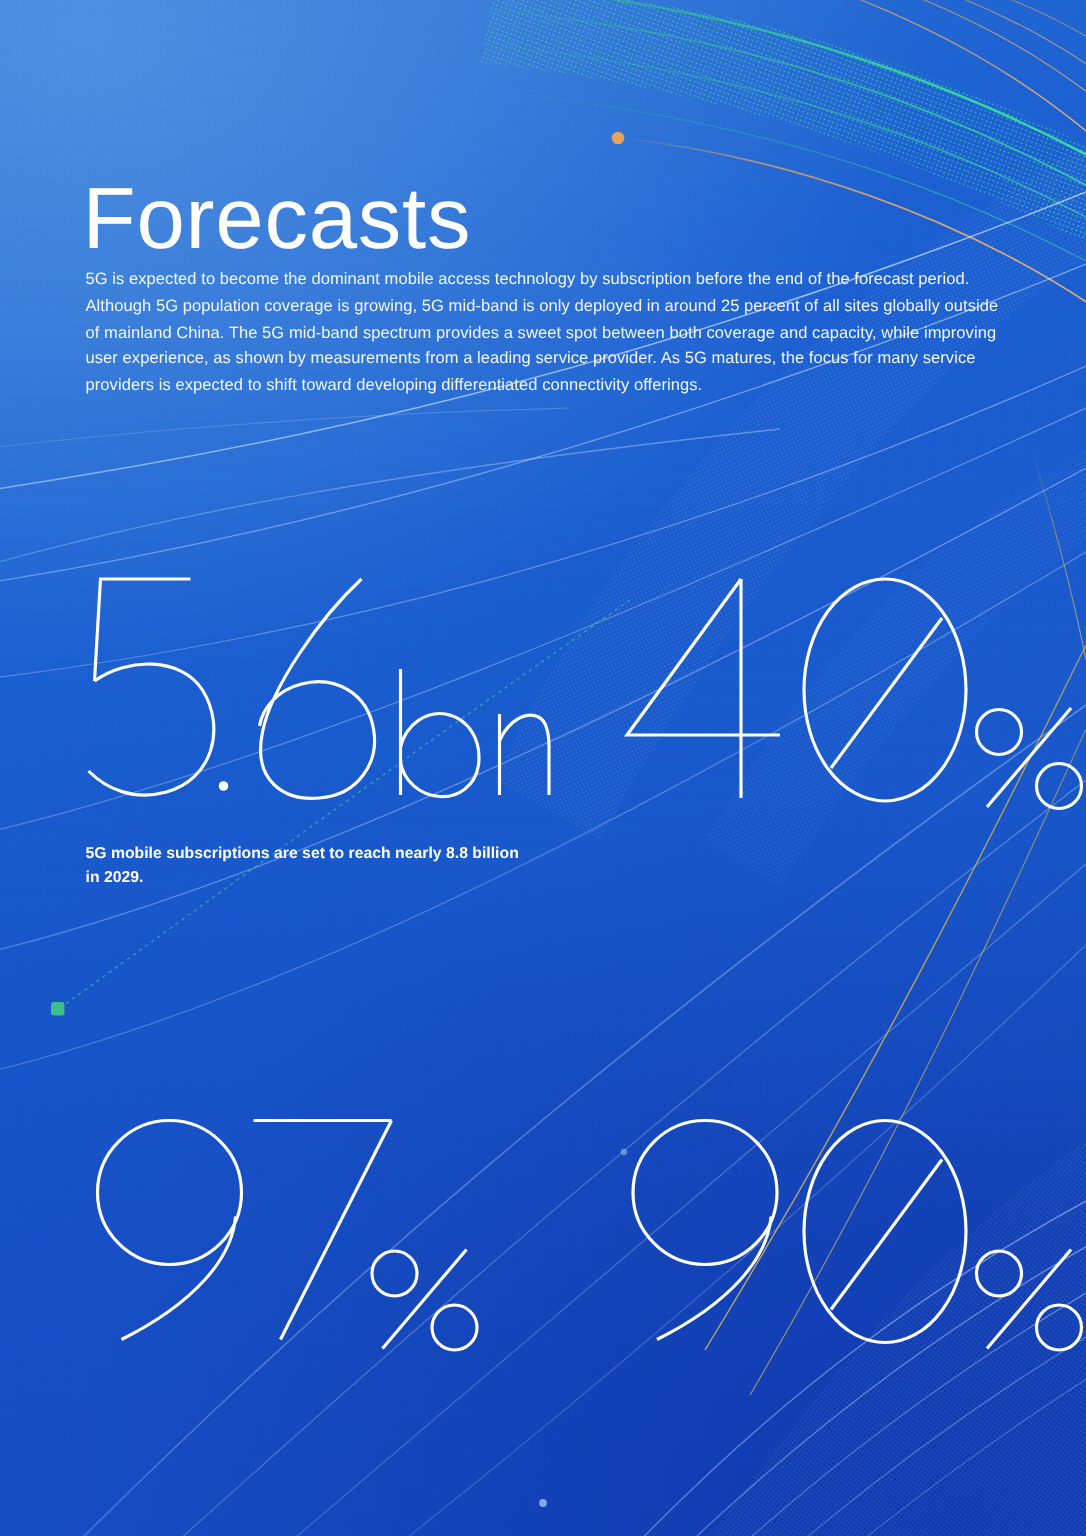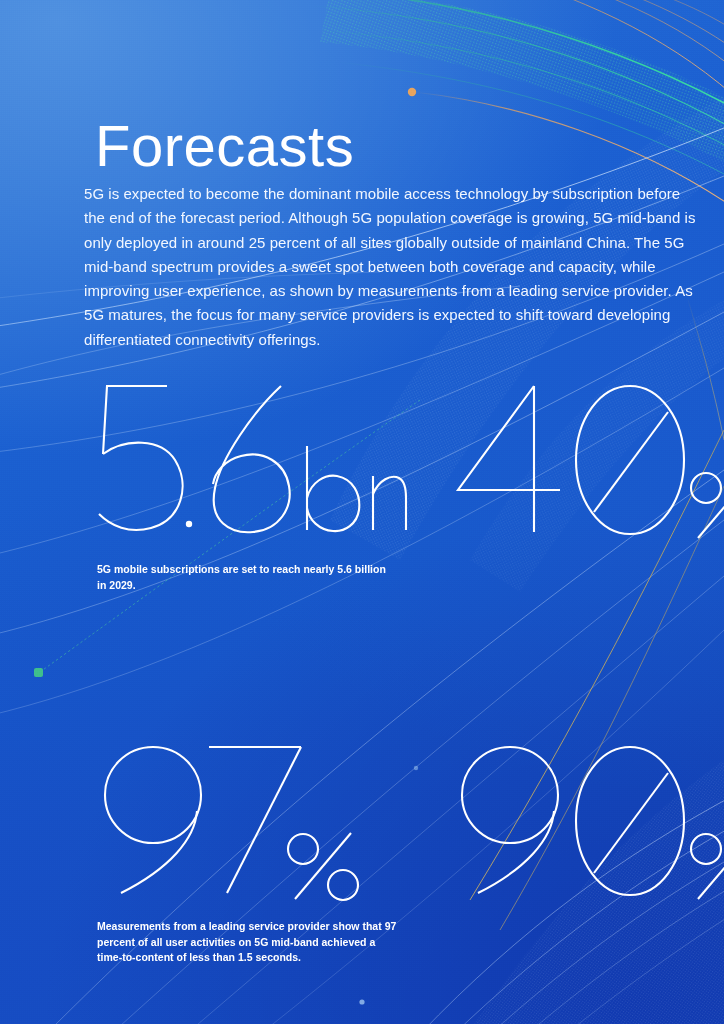--- a/index.html
+++ b/index.html
@@ -15,21 +15,20 @@
     width: 724px;
     height: 1024px;
     overflow: hidden;
     font-family: "Liberation Sans", sans-serif;
     background:
       radial-gradient(ellipse 900px 700px at 8% 2%,   rgba(86,150,226,0.85) 0%, rgba(86,150,226,0) 62%),
       radial-gradient(ellipse 760px 620px at 95% 35%, rgba(28,92,208,0.55) 0%, rgba(28,92,208,0) 70%),
       radial-gradient(ellipse 900px 760px at 88% 99%, rgba(16,56,176,0.92) 0%, rgba(16,56,176,0) 66%),
       radial-gradient(ellipse 820px 700px at 4% 95%,  rgba(22,74,196,0.65) 0%, rgba(22,74,196,0) 70%),
       linear-gradient(158deg, #2d74d6 0%, #1c62d2 28%, #1758ca 55%, #164fc0 78%, #1546b8 100%);
-    padding-left: 40px;
   }
 
   
   .bg-layer {
     position: absolute;
     inset: 0;
     width: 724px;
     height: 1024px;
     pointer-events: none;
   }
@@ -59,24 +58,24 @@
     font-size: 58px;
     font-weight: 300;
     letter-spacing: 0.5px;
     color: #ffffff;
     line-height: 1;
     white-space: nowrap;
   }
 
   .intro {
     position: absolute;
-    left: 44px;
+    left: 57px;
     top: 167px;
     width: 612px;
-    font-size: 15px;
+    font-size: 11px;
     font-weight: 400;
     line-height: 1.62;
     color: #f2f7ff;
     letter-spacing: 0.05px;
   }
 
   
   .stats {
     position: absolute;
     left: 0;
@@ -266,21 +265,21 @@
 
             <path d="M 196,14 C 168,40 136,86 130,116 C 123,150 146,162 168,160 C 194,158 208,136 204,114 C 200,90 178,78 156,84 C 140,88 130,100 128,112"></path>
 
             <path d="M 222,74 L 222,158"></path>
             <path d="M 222,126 C 226,110 240,102 252,104 C 268,107 276,122 274,138 C 272,152 260,160 248,159 C 234,158 224,148 222,136"></path>
 
             <path d="M 288,104 L 288,158"></path>
             <path d="M 288,122 C 294,108 306,102 314,106 C 320,109 321,118 321,126 L 321,158"></path>
           </svg>
         </div>
-        <div class="stat-caption">5G mobile subscriptions are set to reach nearly 5.6 billion in 2029.</div>
+        <div class="stat-caption">5G mobile subscriptions are set to reach nearly 8.8 billion in 2029.</div>
       </div>
 
       <div class="stat stat-b">
         <div class="stat-figure">
           <svg width="320" height="172" viewBox="0 0 320 172" xmlns="http://www.w3.org/2000/svg" fill="none" stroke="#ffffff" stroke-width="2.1" stroke-linecap="butt" stroke-linejoin="miter">
 
             <path d="M 86,14 L 10,118 L 112,118"></path>
             <path d="M 86,14 L 86,160"></path>
 
             <ellipse cx="182" cy="88" rx="54" ry="74"></ellipse>
@@ -301,21 +300,20 @@
             <path d="M 112,78 C 110,106 84,136 36,160"></path>
 
             <path d="M 124,14 L 216,14"></path>
             <path d="M 216,14 L 142,160"></path>
 
             <circle cx="218" cy="116" r="15"></circle>
             <circle cx="258" cy="152" r="15"></circle>
             <path d="M 266,100 L 210,166"></path>
           </svg>
         </div>
-        <div class="stat-caption">Measurements from a leading service provider show that 97 percent of all user activities on 5G mid-band achieved a time-to-content of less than 1.5 seconds.</div>
       </div>
 
       <div class="stat stat-d">
         <div class="stat-figure">
           <svg width="320" height="172" viewBox="0 0 320 172" xmlns="http://www.w3.org/2000/svg" fill="none" stroke="#ffffff" stroke-width="2.1" stroke-linecap="butt" stroke-linejoin="miter">
 
             <ellipse cx="62" cy="62" rx="48" ry="48"></ellipse>
             <path d="M 106,78 C 104,106 78,136 30,160"></path>
 
             <ellipse cx="182" cy="88" rx="54" ry="74"></ellipse>

